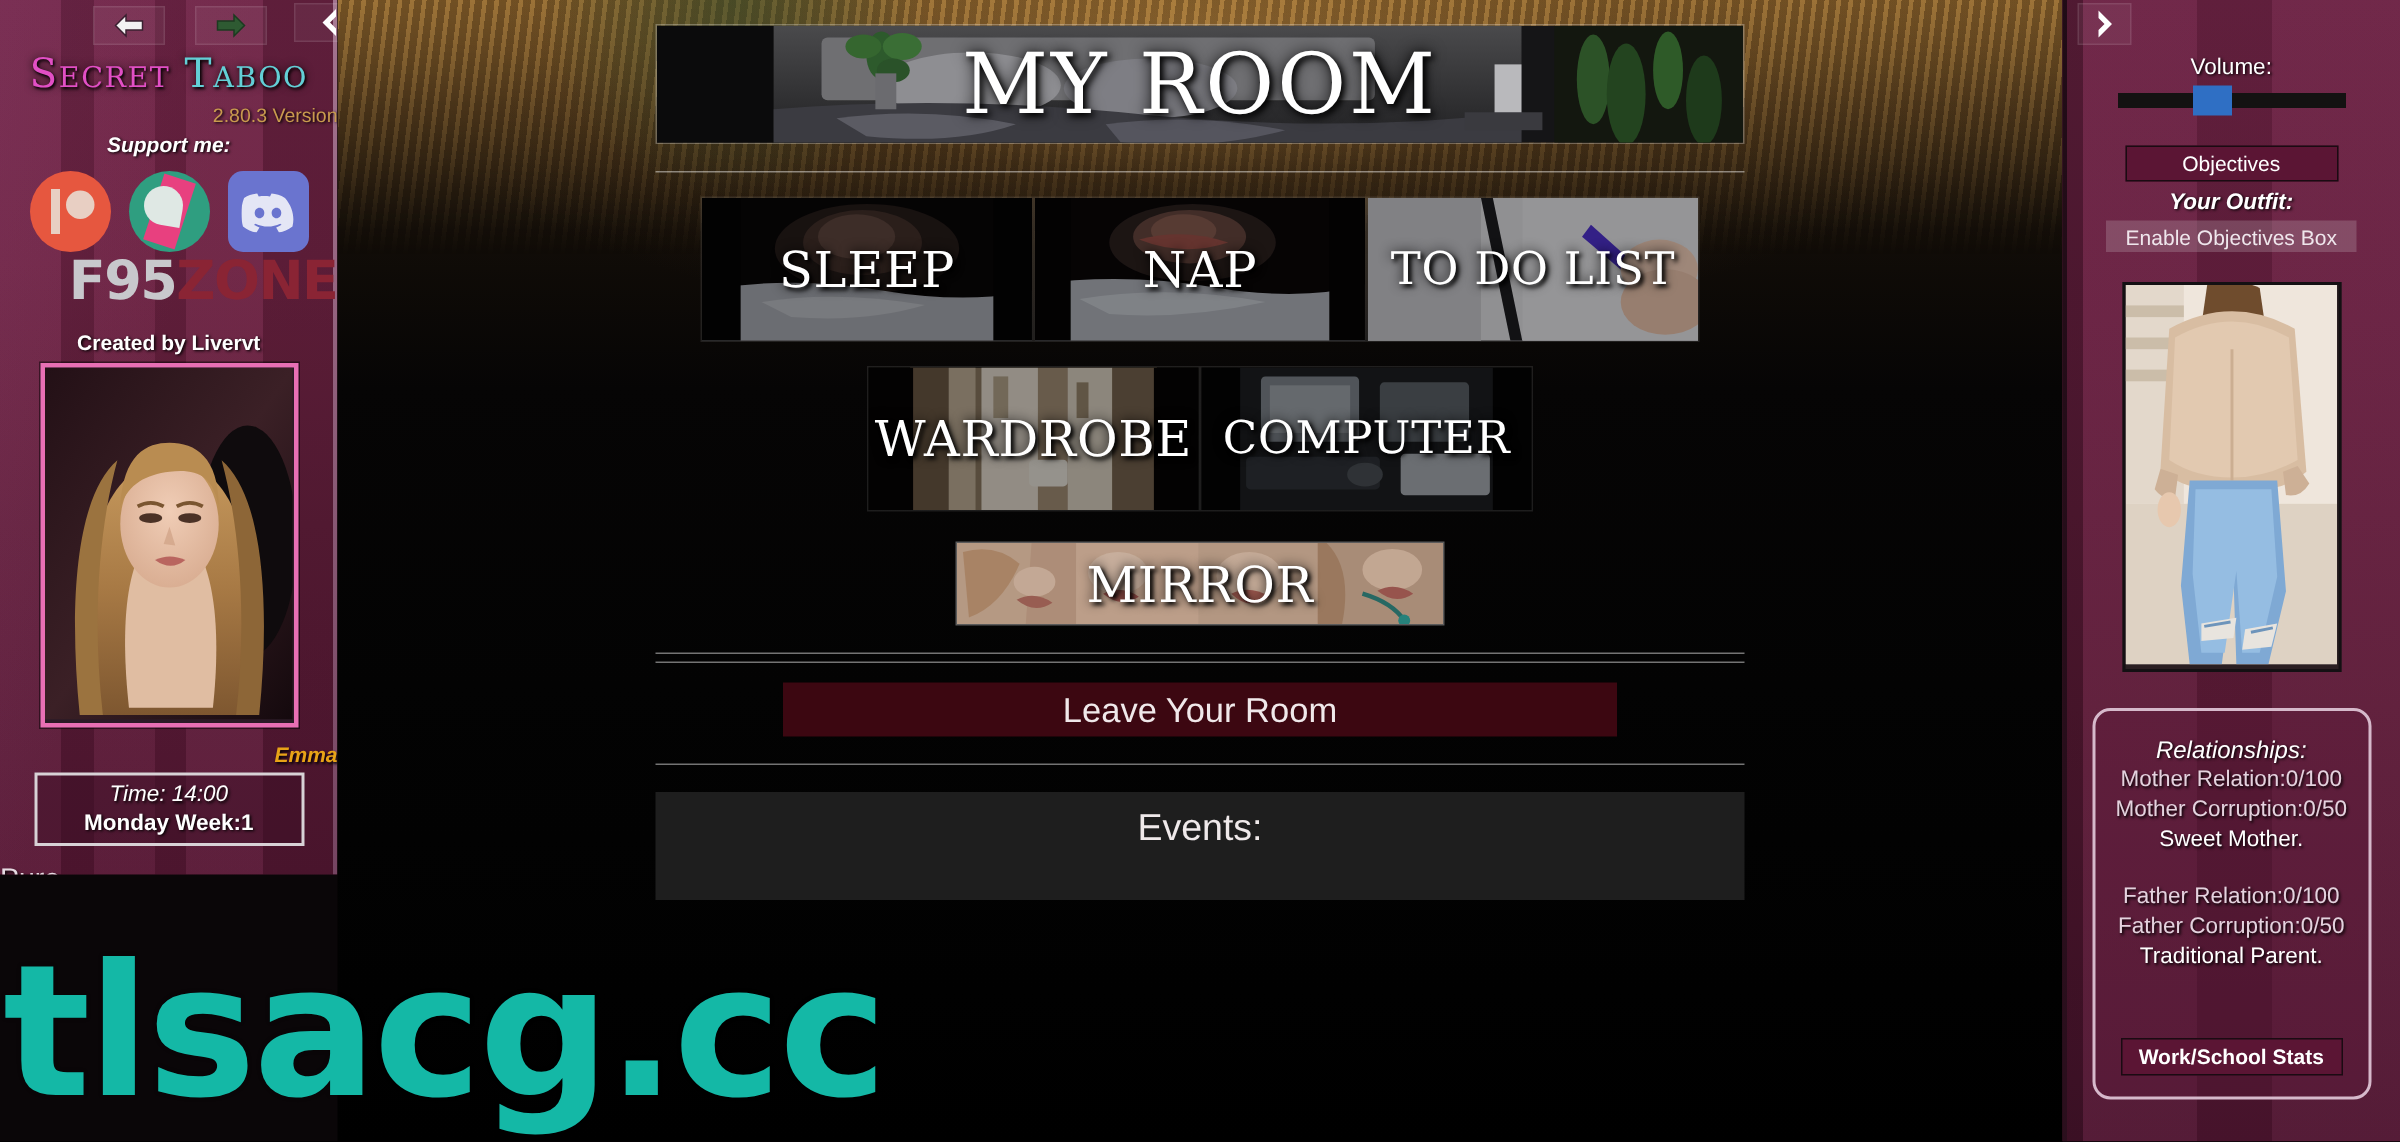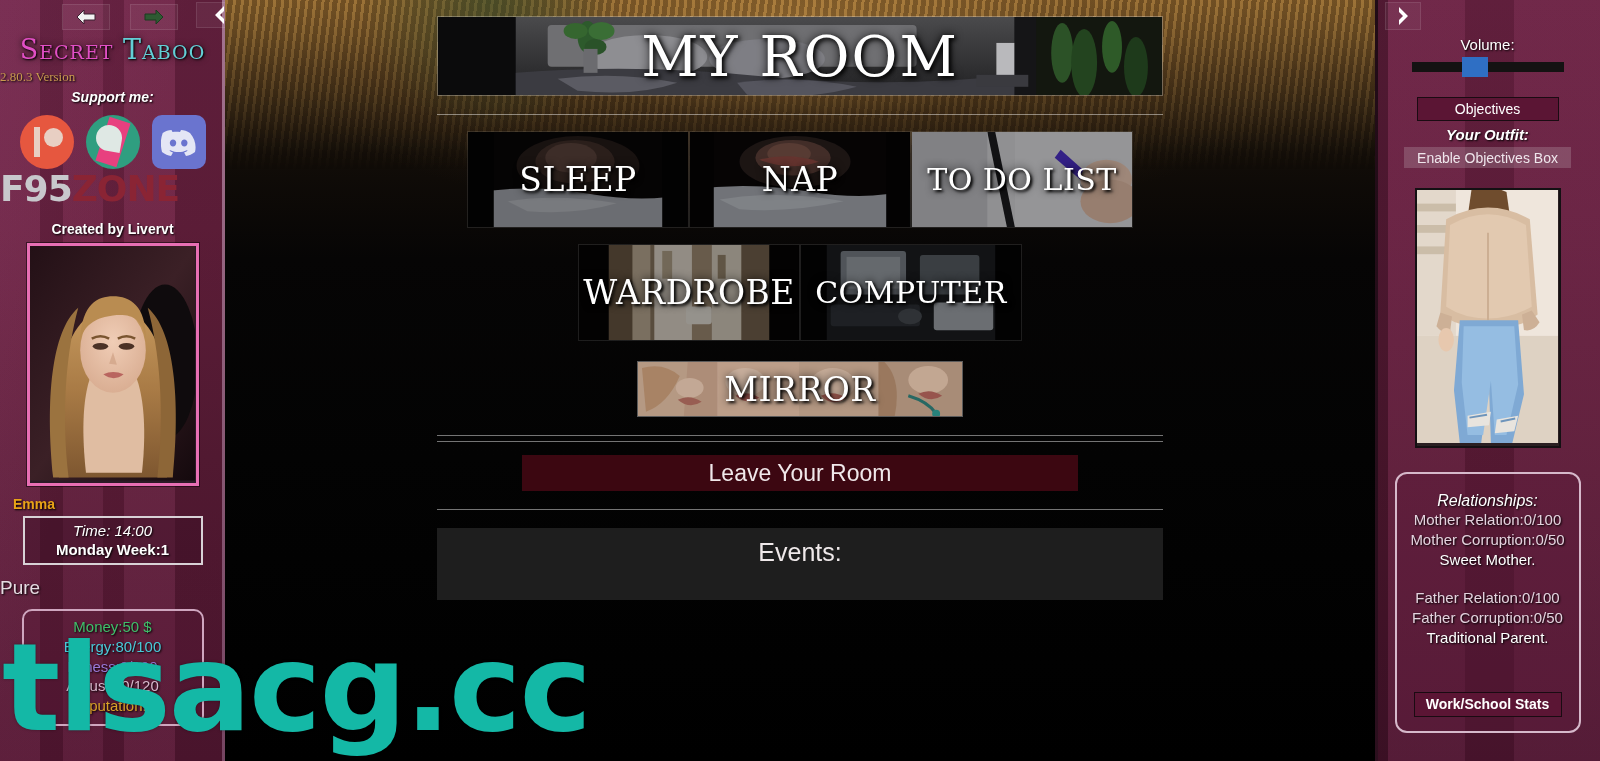--- a/index.html
+++ b/index.html
@@ -12,21 +12,21 @@
   #app {
     position: relative;
     width: 1600px; height: 761px;
     display: flex;
     background: #0a0608;
   }
 
   
   .sidebar-left {
     position: relative;
-    width: 225px; height: 761px;
+    width: 225px; height: 583px;
     flex: 0 0 225px;
     background:
       linear-gradient(105deg, rgba(140,60,110,0.20) 0%, rgba(0,0,0,0) 45%),
       linear-gradient(180deg, #6d2344 0%, #6a2140 30%, #5e1d39 60%, #551733 100%);
     overflow: hidden;
   }
   .sidebar-left::before{
     content:""; position:absolute; inset:0;
     background:
       linear-gradient(90deg, rgba(255,190,230,0.05) 0 18%, rgba(0,0,0,0.12) 18% 28%, rgba(255,200,240,0.04) 28% 46%, rgba(0,0,0,0.10) 46% 55%, rgba(255,190,230,0.05) 55% 78%, rgba(0,0,0,0.14) 78% 100%);
@@ -61,22 +61,22 @@
     letter-spacing: 1px;
     font-variant: small-caps;
     text-shadow: 0 0 6px rgba(0,0,0,.8), 1px 1px 2px #000;
     white-space: nowrap;
   }
   .sb-title .part1 { color: #e24fc5; }
   .sb-title .part2 { color: #63cfd6; }
 
   .sb-version {
     position: relative; z-index: 3;
-    text-align: left; color: #c99a4e; font-size: 13px;
-    margin-top: 4px; text-shadow: 1px 1px 2px #000; font-family: Liberation Serif, serif;
+    text-align: right; color: #c99a4e; font-size: 13px;
+    margin-top: 4px; text-shadow: 1px 1px 2px #000;
   }
   .sb-support {
     position: relative; z-index: 3;
     text-align: center; color: #ffffff; font-size: 14px;
     font-weight: bold; font-style: italic; margin-top: 4px;
     text-shadow: 1px 1px 2px #000;
   }
 
   .socials {
     position: relative; z-index: 3;
@@ -112,21 +112,21 @@
   }
   .soc-discord {
     border-radius: 10px;
     background: #6a74cf;
     position: relative;
   }
   .soc-discord svg { position:absolute; left:9px; top:13px; }
 
   .f95 {
     position: relative; z-index: 3;
-    text-align: left; margin-top: 2px;
+    text-align: right; margin-top: 2px;
     font-family: "DejaVu Sans", sans-serif;
     font-weight: 900; font-size: 36px; letter-spacing: -1px;
     line-height: 1;
   }
   .f95 .a { color: #c8c8cc; }
   .f95 .b { color: #8a2434; }
 
   .sb-created {
     position: relative; z-index: 3;
     text-align: center; color: #ffffff; font-weight: bold;
@@ -139,22 +139,22 @@
     margin: 6px auto 0;
     border: 3px solid #e86fb4;
     background: #2b1a26;
     overflow: hidden;
     box-shadow: 0 0 0 1px rgba(0,0,0,.5);
   }
   .portrait-art { position:absolute; inset:0; }
 
   .sb-name {
     position: relative; z-index: 3;
-    text-align:left; color:#e8a317; font-weight:bold; 
-    font-size: 14px; margin-top: 10px; text-shadow:1px 1px 2px #000;padding-left:13px;
+    text-align:right; color:#e8a317; font-weight:bold; font-style:italic;
+    font-size: 14px; margin-top: 10px; text-shadow:1px 1px 2px #000;
   }
   .time-box {
     position: relative; z-index: 3;
     width: 180px; margin: 4px auto 0;
     border: 2px solid #d8d2d6;
     background: rgba(60,15,38,0.45);
     padding: 4px 0 5px;
     text-align:center;
   }
   .time-box .t1 { color:#fff; font-style:italic; font-size:15px; text-shadow:1px 1px 2px #000;}

